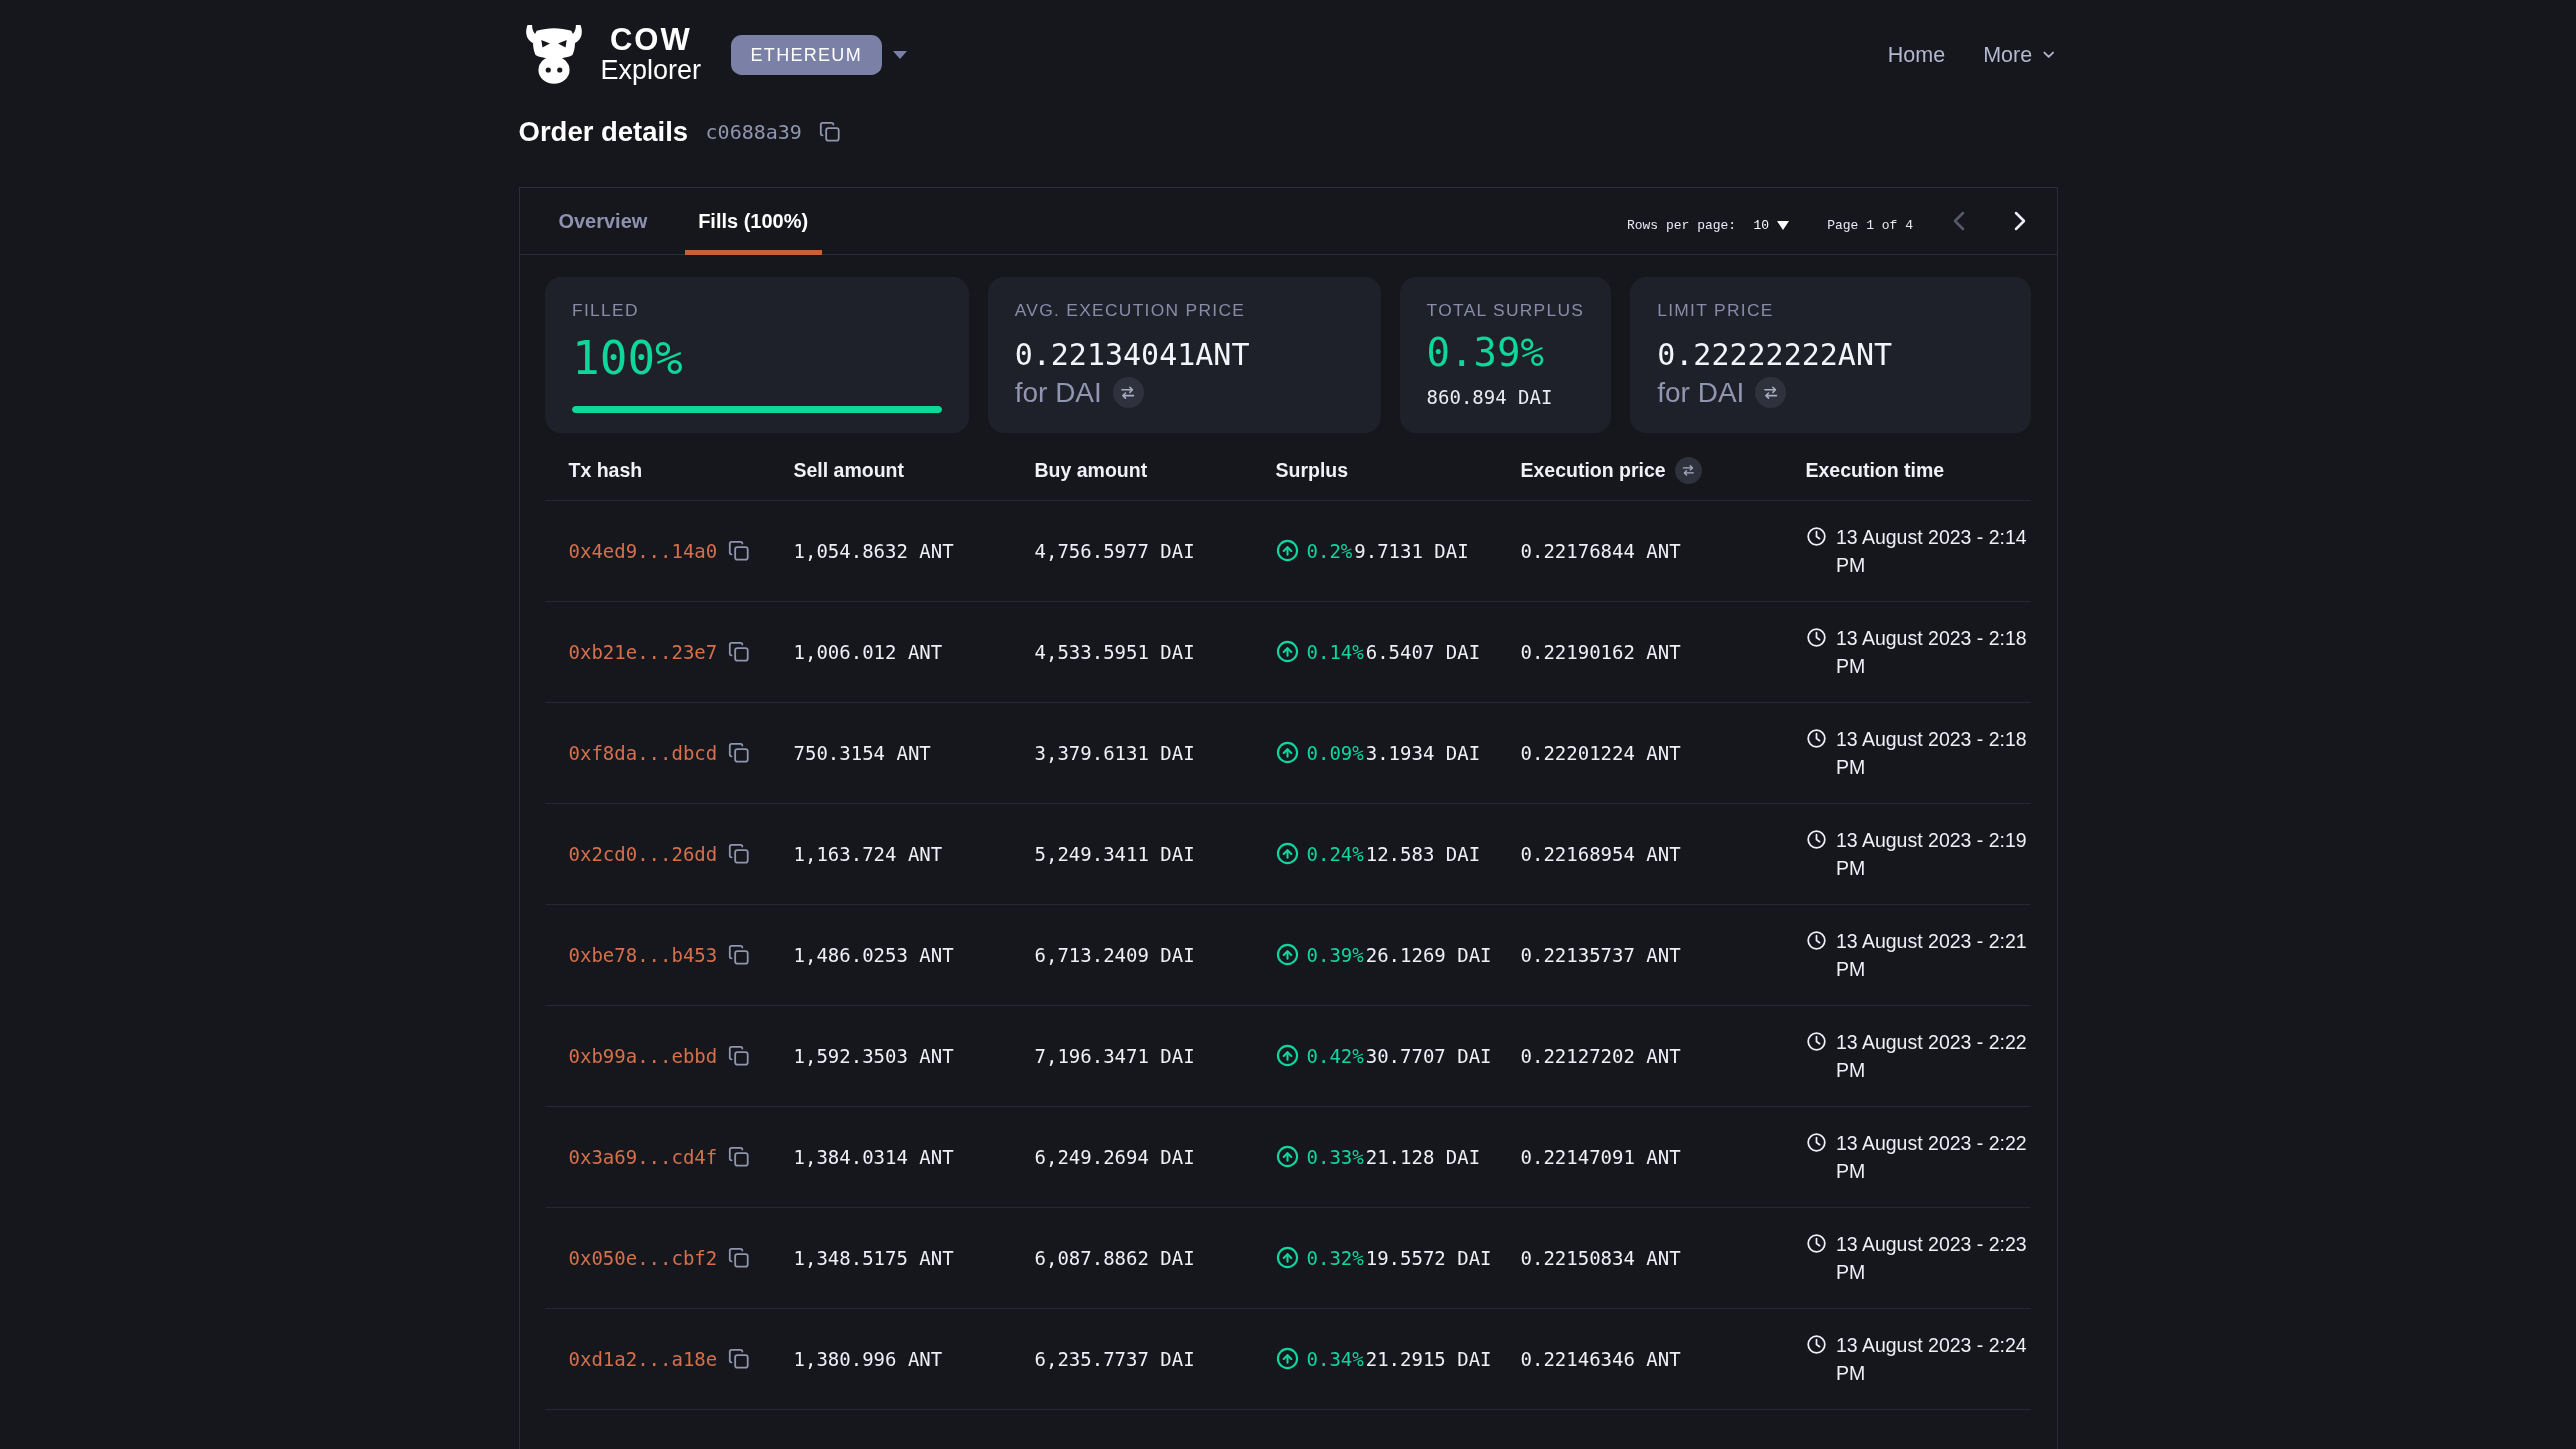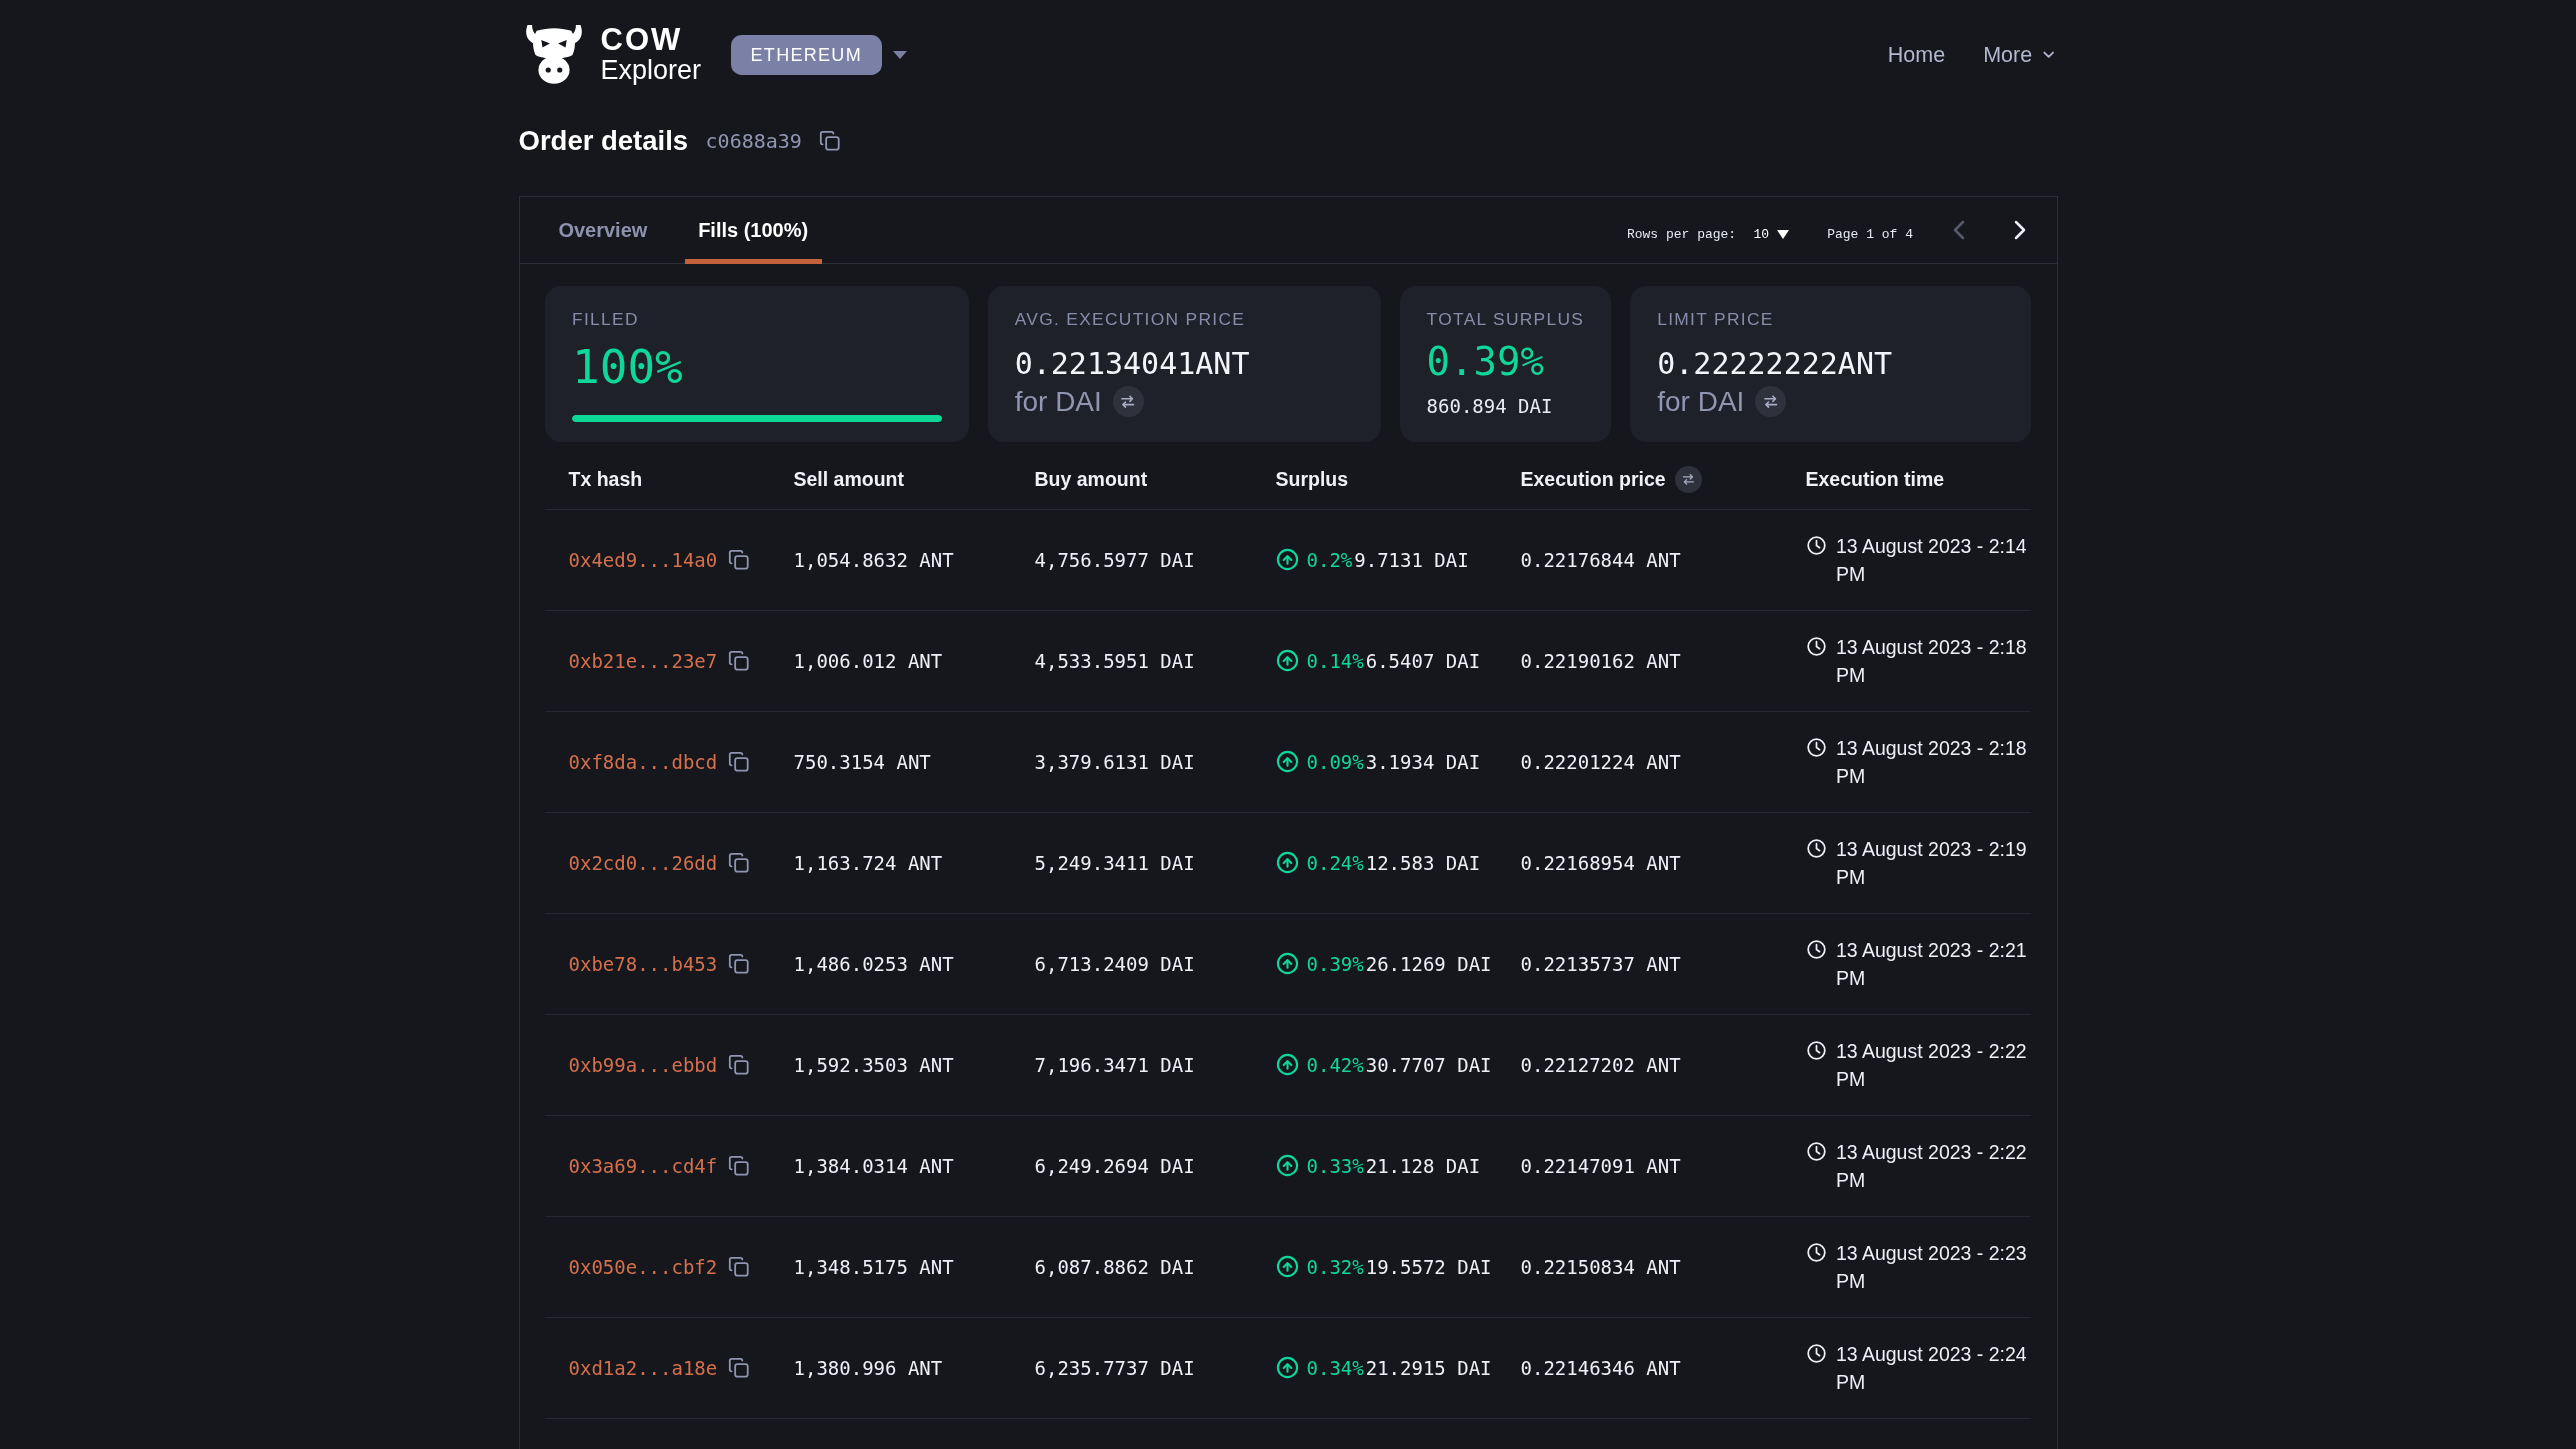--- a/index.html
+++ b/index.html
@@ -6,37 +6,37 @@
   html,body { width:2576px; height:1449px; overflow:hidden; }
   body {
     background:#16171d;
     color:#eef0f6;
     font-family:"Liberation Sans", sans-serif;
     font-size:19px;
   }
   .container { width:1539px; margin:0 auto; }
 
   
-  .header { display:flex; align-items:center; padding-top:23px; height:87px; }
+  .header { display:flex; align-items:center; padding-top:23px; height:87px;text-align:center; }
   .logo { display:flex; align-items:center; gap:12px; cursor:pointer; }
   .logo svg { width:70px; height:60px; display:block; }
   .logo-text .l1 { font-weight:bold; font-size:31px; letter-spacing:2px; line-height:1.0; color:#ffffff; }
   .logo-text .l2 { font-weight:300; font-size:27px; line-height:1.15; color:#ffffff; }
   .network { display:flex; align-items:center; gap:10.7px; margin-left:29.5px; cursor:pointer; }
   .network-badge {
     background:#7b80a6; color:#ffffff; font-weight:normal; font-size:18px;
     letter-spacing:1.3px; padding:9.4px 20px; border-radius:10.7px;
   }
   .caret-down { width:0; height:0; border-left:7.4px solid transparent; border-right:7.4px solid transparent; border-top:8.7px solid #7b80a6; }
   .nav { margin-left:auto; display:flex; align-items:center; gap:38px; }
   .nav-item { color:#b3b7cf; font-size:21.5px; display:flex; align-items:center; gap:8px; cursor:pointer; }
   .nav-item svg { width:17.4px; height:17.4px; stroke:#b3b7cf; }
 
   
-  .title-row { display:flex; align-items:center; gap:17.4px; margin-top:38px; }
+  .title-row { display:flex; align-items:center; gap:17.4px; margin-top:29px; }
   .page-title { font-size:27.5px; font-weight:bold; color:#ffffff; }
   .order-hash { font-family:"DejaVu Sans Mono", monospace; font-size:20px; color:#9095b0; }
   .copy-btn { color:#9095b0; cursor:pointer; display:inline-flex; }
   .copy-btn svg { width:21.5px; height:21.5px; }
 
   
   .box { margin-top:39px; border:0.7px solid #2b2d37; }
 
   
   .tabs-bar { height:67px; display:flex; align-items:center; padding:0 25.5px; border-bottom:0.7px solid #2b2d37; position:relative; }

